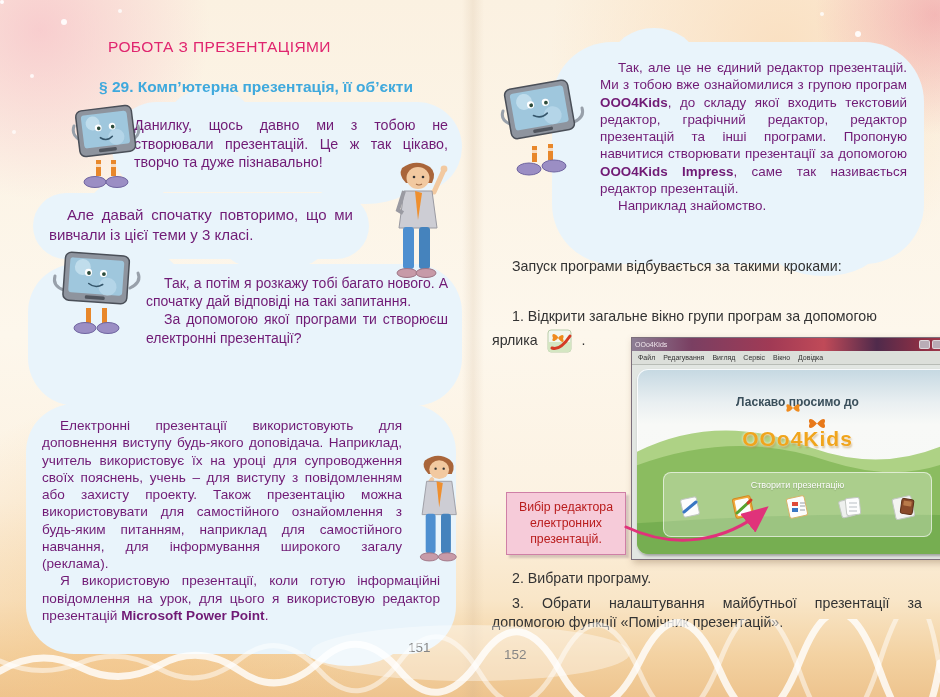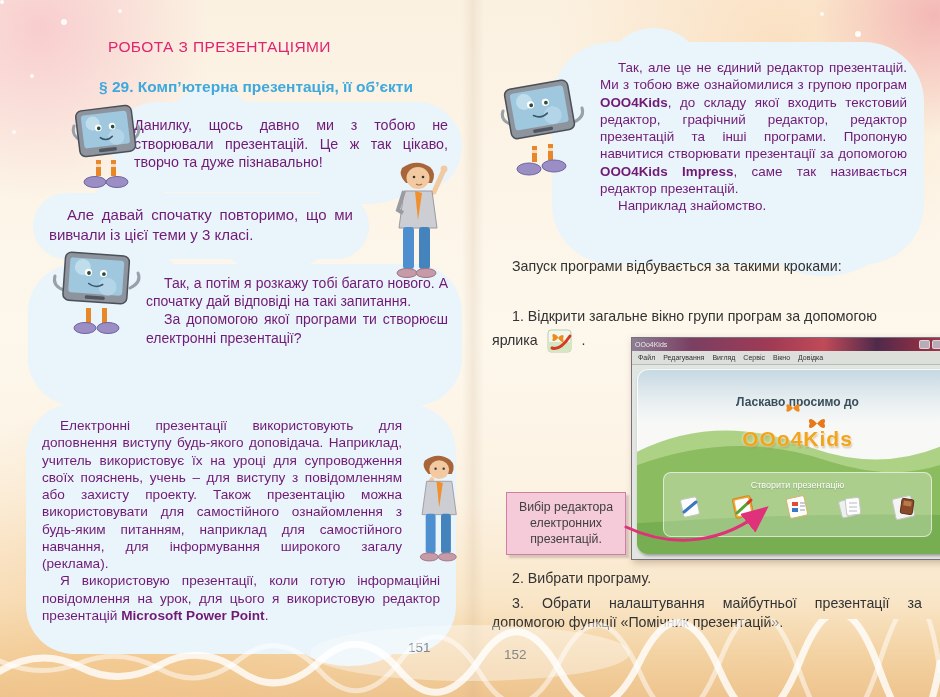--- a/index.html
+++ b/index.html
@@ -75,21 +75,21 @@
     color:#f0a51d; letter-spacing:1px;
     text-shadow:0 0 3px rgba(255,255,255,.95), 1px 2px 2px rgba(170,110,20,.45);}
   .butterfly{position:absolute;}
   .create-panel{position:absolute; left:26px; right:26px; top:103px; height:65px;
     background:rgba(255,255,255,.28); border:1px solid rgba(255,255,255,.6); border-radius:8px; box-sizing:border-box;}
   .create-label{text-align:center; color:#fdfdfd; font-size:9px; margin-top:7px; text-shadow:0 1px 1px rgba(0,0,0,.2);}
   .icons-row{display:flex; justify-content:space-between; padding:5px 12px 0;}
 
   .callout{position:absolute; left:506px; top:492px; width:120px; min-height:62px; box-sizing:border-box;
     background:#f6cbd9; border:1px solid #cf7fa6; box-shadow:3px 3px 2px rgba(130,105,115,.3);
-    font-size:12.3px; color:#404040; text-align:center; padding:7px 4px 6px; line-height:1.3;}
+    font-size:12.3px; color:#b91c1c; text-align:center; padding:7px 4px 6px; line-height:1.3;}
   .callout-arrow{position:absolute; left:560px; top:470px; width:360px; height:100px; pointer-events:none;}
 </style>
 </head>
 <body>
 
 <div class="sheet">
   <div class="spine"></div>
   <div class="sparkles"></div>
 
   <div class="chapter">РОБОТА З ПРЕЗЕНТАЦІЯМИ</div>

